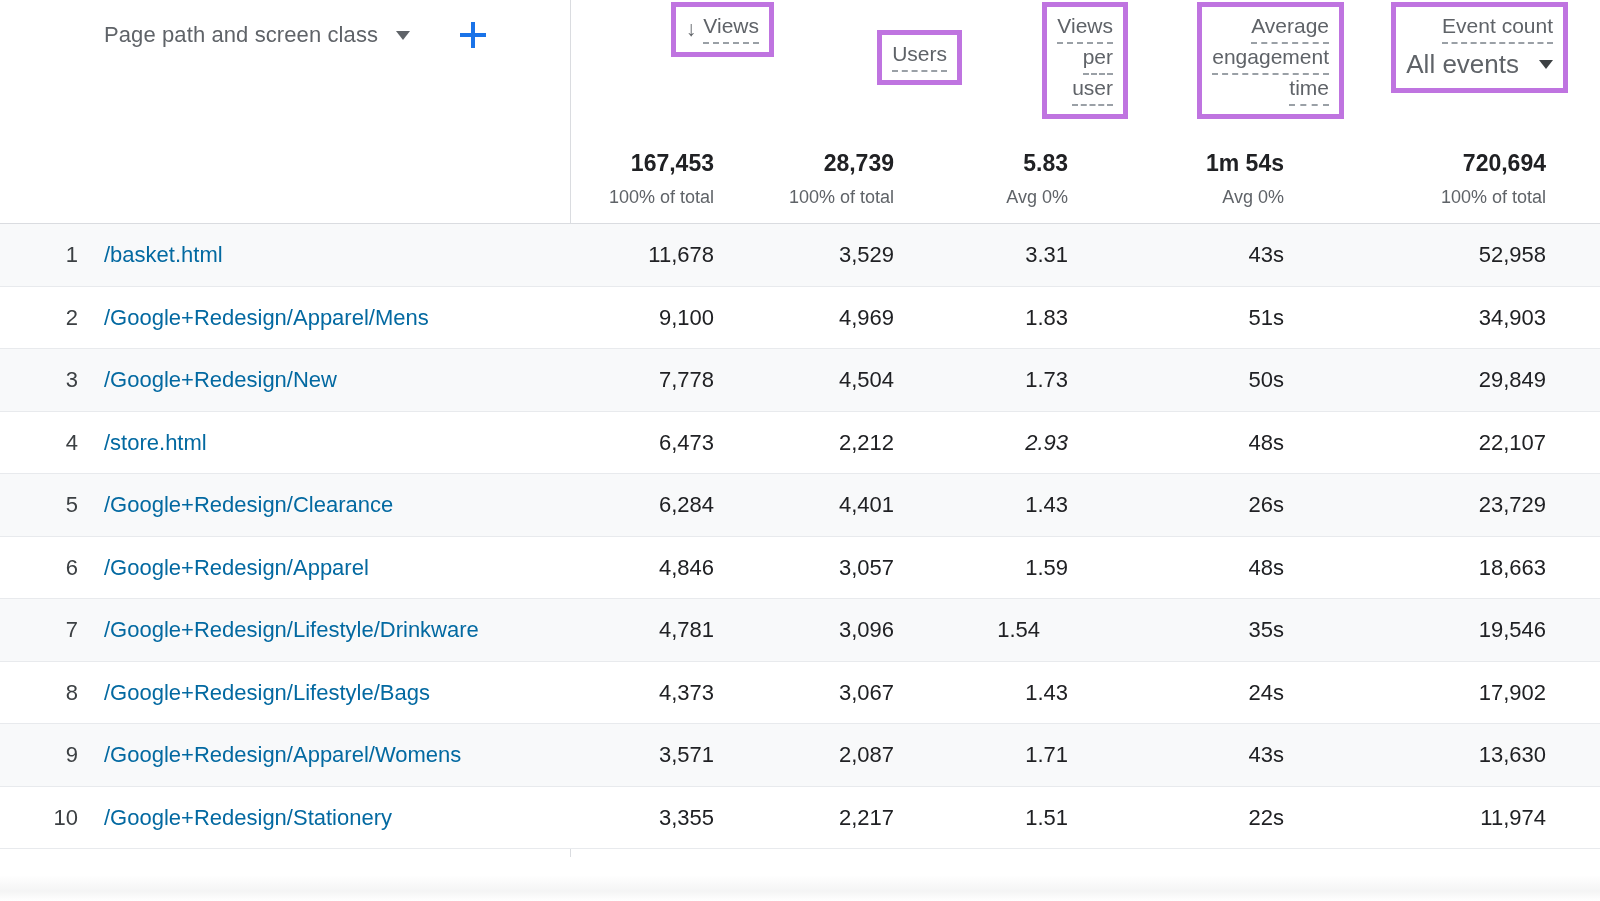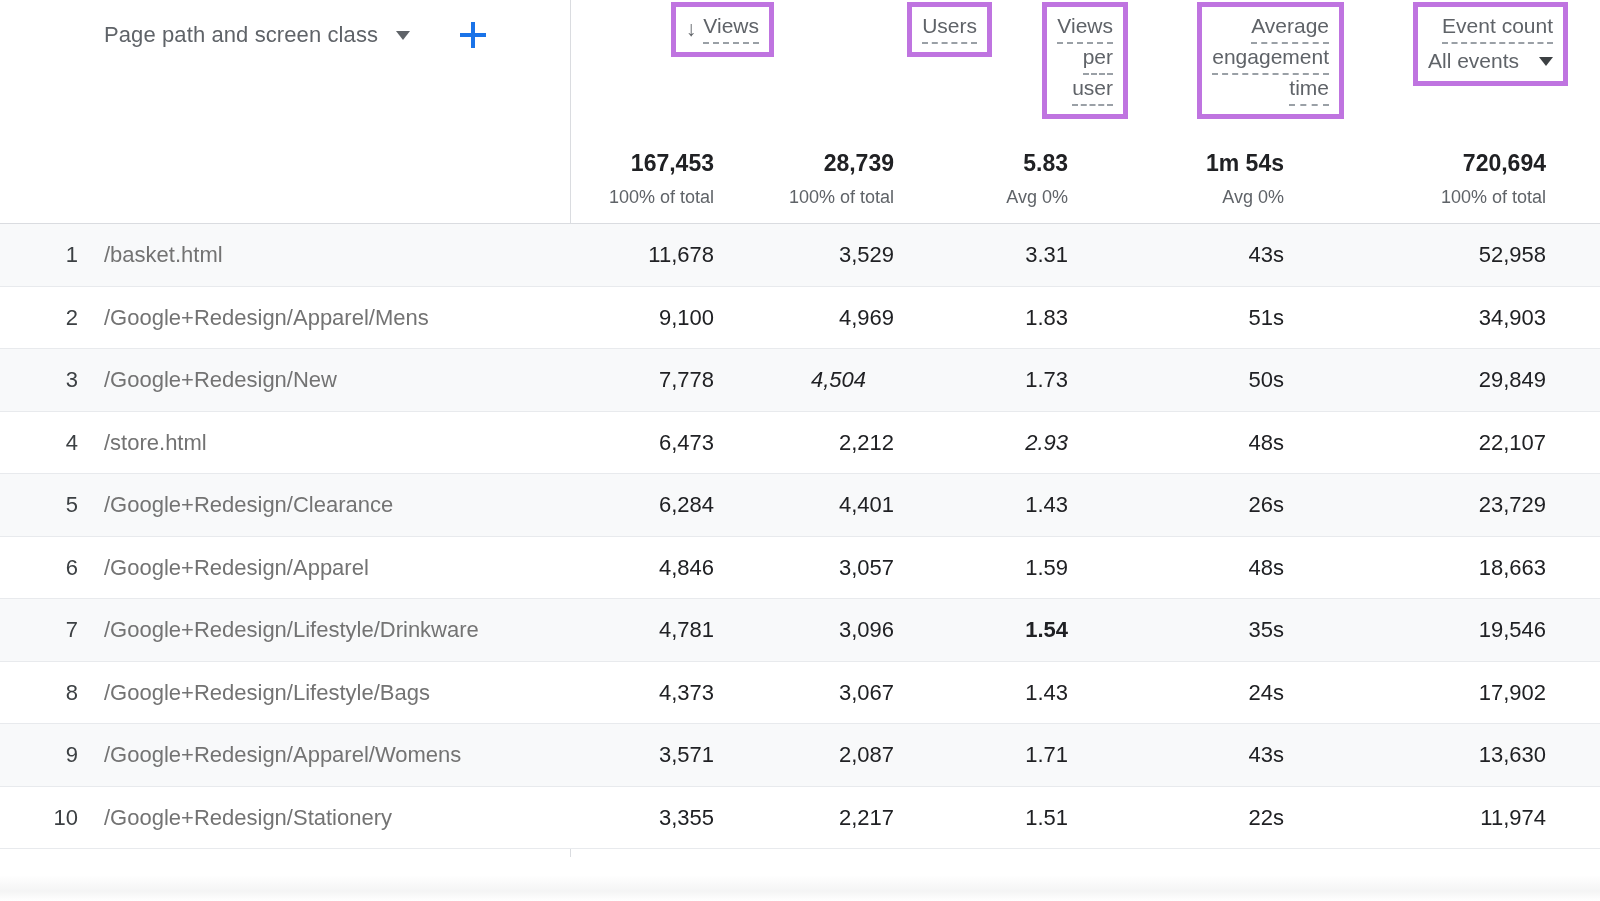--- a/index.html
+++ b/index.html
@@ -128,21 +128,21 @@
     margin-right: 7px;
     line-height: 26px;
   }
   .mh-sub {
     display: flex;
     align-items: center;
     justify-content: flex-end;
     margin-top: 5px;
   }
   .mh-sub-label {
-    font-size: 21px;
+    font-size: 26px;
     color: #5f6368;
     white-space: nowrap;
   }
   .mh-sub-caret {
     margin-left: 20px;
     width: 0; height: 0;
     border-left: 7px solid transparent;
     border-right: 7px solid transparent;
     border-top: 9px solid #3c4043;
   }
@@ -209,21 +209,21 @@
     color: #3c4043;
   }
   .cell-path {
     position: absolute;
     left: 104px;
     top: 0;
     height: 62.5px;
     display: flex;
     align-items: center;
     font-size: 22px;
-    color: #737373;
+    color: #0369a1;
     white-space: nowrap;
   }
   .cell-num {
     position: absolute;
     top: 0;
     height: 62.5px;
     display: flex;
     align-items: center;
     justify-content: flex-end;
     font-size: 22px;
@@ -263,21 +263,21 @@
         <div class="mh-box">
           <div class="mh-inner">
             <div class="mh-line">
               <span class="sort-arrow">↓</span>
               <span class="mh-word">Views</span>
             </div>
           </div>
         </div>
       </div>
 
-      <div class="mh" style="right:608px;width:188px;">
+      <div class="mh" style="right:638px;width:188px;margin-top:28px;">
         <div class="mh-box">
           <div class="mh-inner">
             <div class="mh-line">
               <span class="mh-word">Users</span>
             </div>
           </div>
         </div>
       </div>
 
       <div class="mh" style="right:472px;width:166px;">
@@ -372,21 +372,21 @@
         <div class="cell-num" style="right: 886px; width: 220px;">9,100</div>
         <div class="cell-num" style="right: 706px; width: 200px;">4,969</div>
         <div class="cell-num" style="right: 532px; width: 180px;">1.83</div>
         <div class="cell-num" style="right: 316px; width: 200px;">51s</div>
         <div class="cell-num" style="right: 54px; width: 250px;">34,903</div>
       </div>
       <div class="row alt">
         <div class="cell-idx">3</div>
         <div class="cell-path">/Google+Redesign/New</div>
         <div class="cell-num" style="right: 886px; width: 220px;">7,778</div>
-        <div class="cell-num" style="right: 734px; width: 200px; font-style: italic;">4,504</div>
+        <div class="cell-num" style="right: 706px; width: 200px;">4,504</div>
         <div class="cell-num" style="right: 532px; width: 180px;">1.73</div>
         <div class="cell-num" style="right: 316px; width: 200px;">50s</div>
         <div class="cell-num" style="right: 54px; width: 250px;">29,849</div>
       </div>
       <div class="row">
         <div class="cell-idx">4</div>
         <div class="cell-path">/store.html</div>
         <div class="cell-num" style="right: 886px; width: 220px;">6,473</div>
         <div class="cell-num" style="right: 706px; width: 200px;">2,212</div>
         <div class="cell-num" style="right: 532px; width: 180px; font-style: italic;">2.93</div>
@@ -409,21 +409,21 @@
         <div class="cell-num" style="right: 706px; width: 200px;">3,057</div>
         <div class="cell-num" style="right: 532px; width: 180px;">1.59</div>
         <div class="cell-num" style="right: 316px; width: 200px;">48s</div>
         <div class="cell-num" style="right: 54px; width: 250px;">18,663</div>
       </div>
       <div class="row alt">
         <div class="cell-idx">7</div>
         <div class="cell-path">/Google+Redesign/Lifestyle/Drinkware</div>
         <div class="cell-num" style="right: 886px; width: 220px;">4,781</div>
         <div class="cell-num" style="right: 706px; width: 200px;">3,096</div>
-        <div class="cell-num" style="right: 532px; width: 180px; font-weight: bold;">1.54</div>
+        <div class="cell-num" style="right: 560px; width: 180px;">1.54</div>
         <div class="cell-num" style="right: 316px; width: 200px;">35s</div>
         <div class="cell-num" style="right: 54px; width: 250px;">19,546</div>
       </div>
       <div class="row">
         <div class="cell-idx">8</div>
         <div class="cell-path">/Google+Redesign/Lifestyle/Bags</div>
         <div class="cell-num" style="right: 886px; width: 220px;">4,373</div>
         <div class="cell-num" style="right: 706px; width: 200px;">3,067</div>
         <div class="cell-num" style="right: 532px; width: 180px;">1.43</div>
         <div class="cell-num" style="right: 316px; width: 200px;">24s</div>

